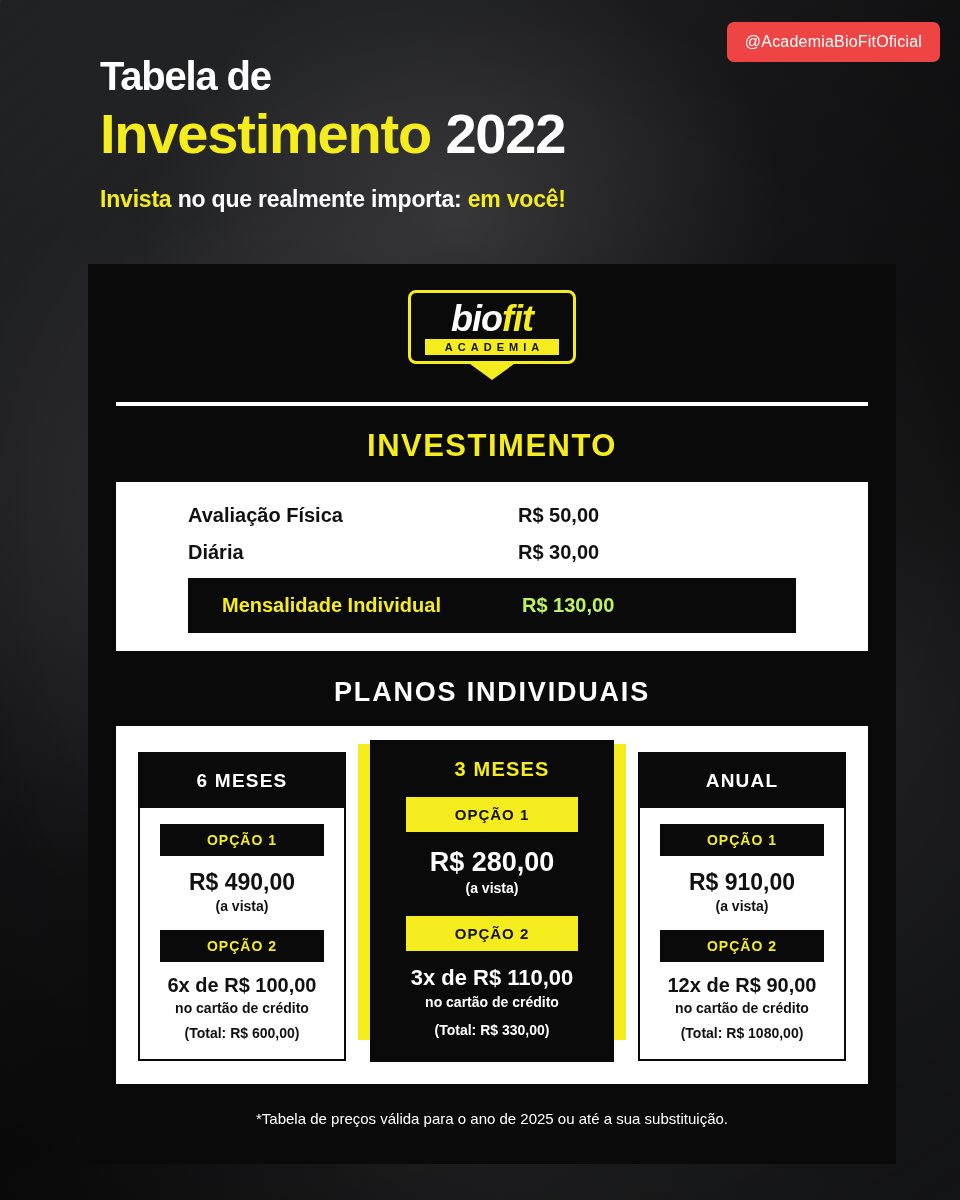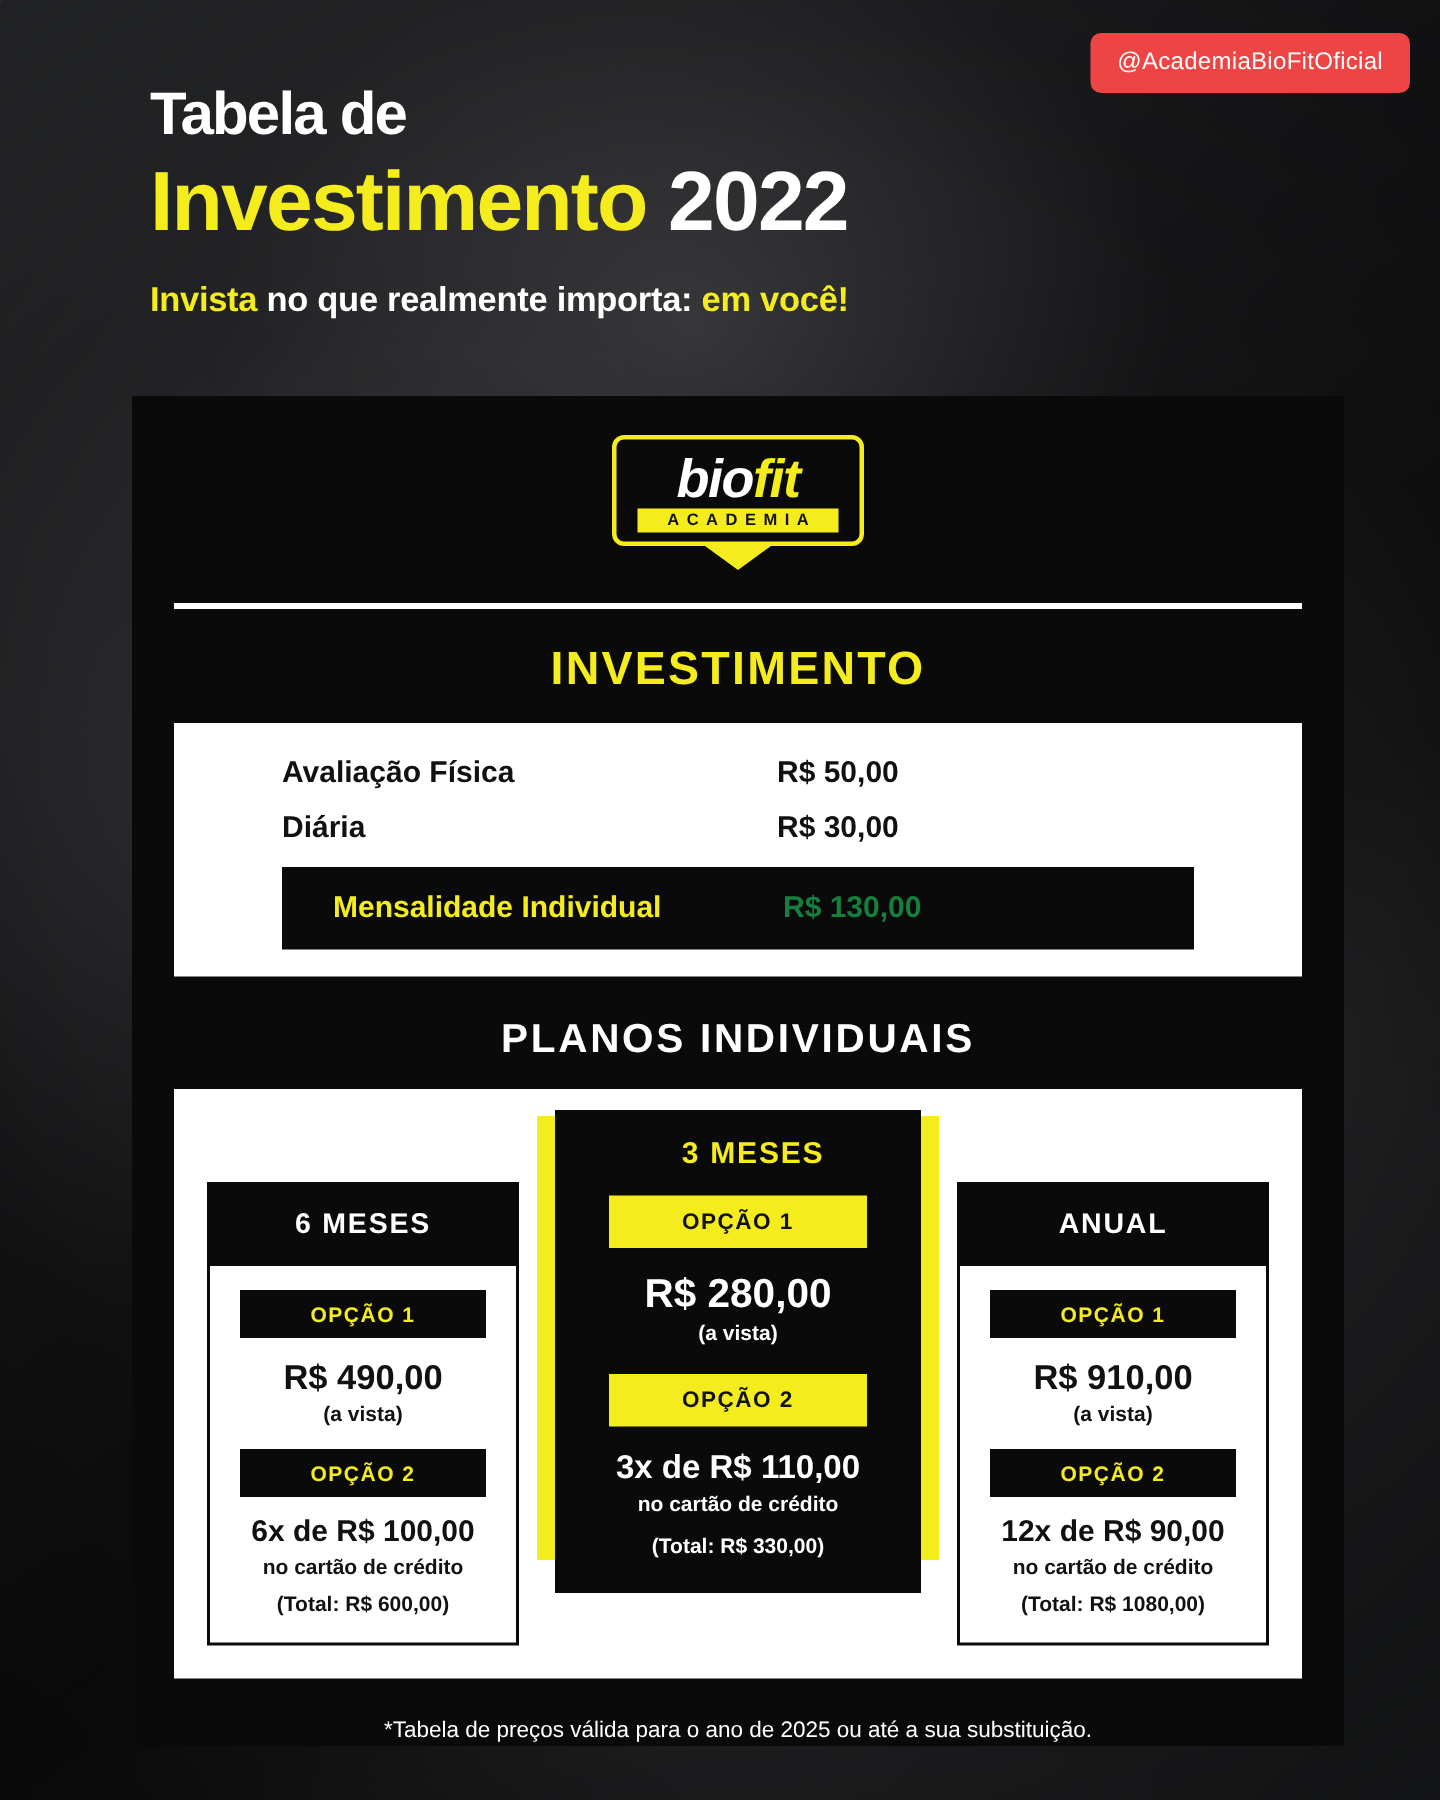--- a/index.html
+++ b/index.html
@@ -184,21 +184,21 @@
   }
   .inv-row.highlight {
     background: #0a0a0b;
     margin: 6px 72px 0;
     padding: 16px 34px;
   }
   .inv-row.highlight .inv-label {
     flex: 0 0 300px;
     color: #f5ec1d;
   }
-  .inv-row.highlight .inv-value { color: #15803d; }
+  .inv-row.highlight .inv-value { color: #bef264; }
 
   .section-title2 {
     text-align: center;
     color: #ffffff;
     font-size: 27px;
     font-weight: 800;
     letter-spacing: 1.8px;
     margin-top: 26px;
   }
 
@@ -209,21 +209,20 @@
     padding: 26px 22px 22px;
     display: flex;
     justify-content: space-between;
     align-items: flex-start;
     position: relative;
   }
   .plan {
     width: 208px;
     border: 2px solid #0a0a0b;
     background: #ffffff;
-    margin-top: 36px;
   }
   .plan-head {
     background: #0a0a0b;
     color: #ffffff;
     font-size: 19px;
     font-weight: 800;
     letter-spacing: 1.2px;
     text-align: center;
     padding: 16px 0;
   }

